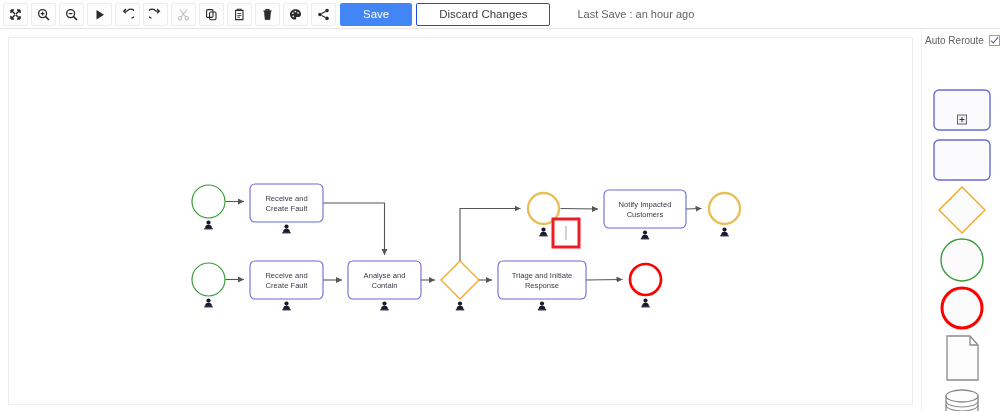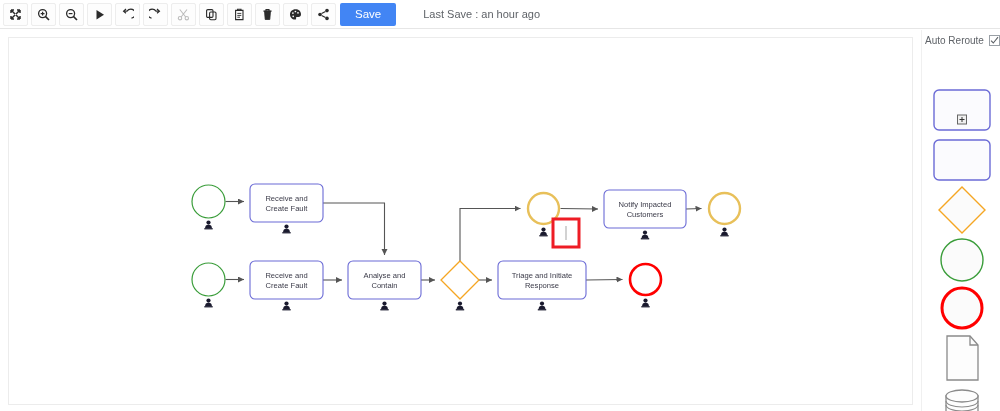--- a/index.html
+++ b/index.html
@@ -38,26 +38,26 @@
     border-radius: 2px;
     box-sizing: border-box;
     cursor: pointer;
     color: #2b2b2b;
   }
   .tb-btn svg { display: block; }
   .tb-btn.disabled { color: #bdbdbd; }
   .tb-text-btn {
     height: 23px;
     margin-left: 4px;
-    padding: 0 9px;
+    padding: 0 22px;
     display: flex;
     align-items: center;
     justify-content: center;
     background: #ffffff;
-    border: 6px solid #1d4ed8;
+    border: 1px solid #1d4ed8;
     border-radius: 2px;
     box-sizing: border-box;
     font-size: 11.5px;
     color: #3c4043;
     cursor: pointer;
     white-space: nowrap;
   }
   .tb-text-btn.primary {
     background: #4285f4;
     border-color: #4285f4;
@@ -213,20 +213,21 @@
         <div class="tb-btn">
           <svg width="13" height="13" viewBox="0 0 13 13">
             <circle cx="10" cy="2.6" r="1.8" fill="currentColor"></circle>
             <circle cx="10" cy="10.4" r="1.8" fill="currentColor"></circle>
             <circle cx="3" cy="6.5" r="1.8" fill="currentColor"></circle>
             <path d="M4.6 5.6 L8.5 3.4 M4.6 7.4 L8.5 9.6" stroke="currentColor" stroke-width="1.1"></path>
           </svg>
         </div>
       </div>
     <div class="tb-text-btn primary">Save</div>
+    <div class="tb-text-btn">Discard Changes</div>
     <div id="last-save">Last Save : an hour ago</div>
   </div>
 
   <div id="canvas">
     <svg id="diagram-svg" width="903" height="366" viewBox="0 0 903 366">
         <defs>
           <marker id="arw" markerWidth="7" markerHeight="7" refX="6" refY="3" orient="auto" markerUnits="userSpaceOnUse">
             <path d="M0,0 L6,3 L0,6 z" fill="#555555"></path>
           </marker>
         </defs>

